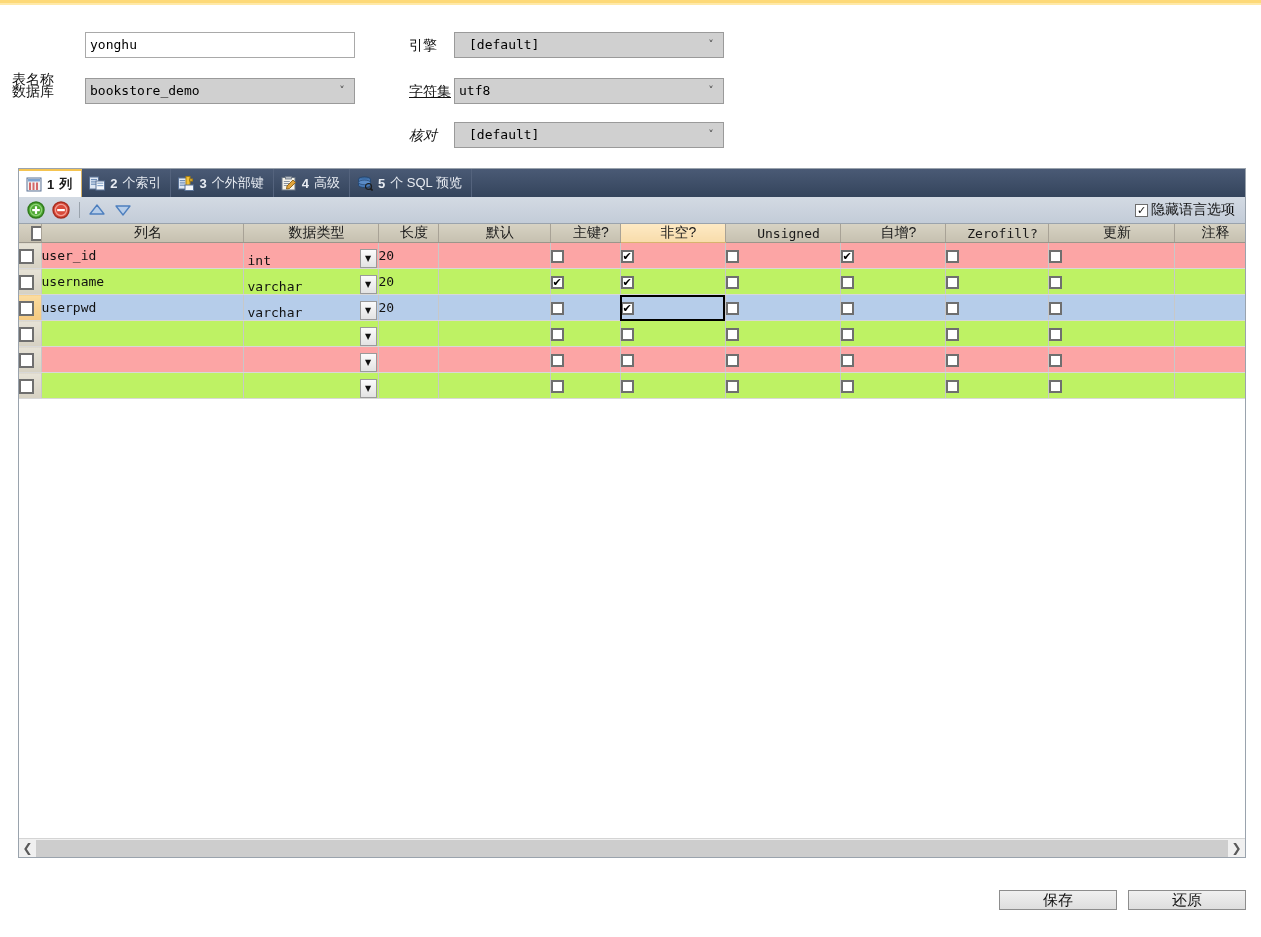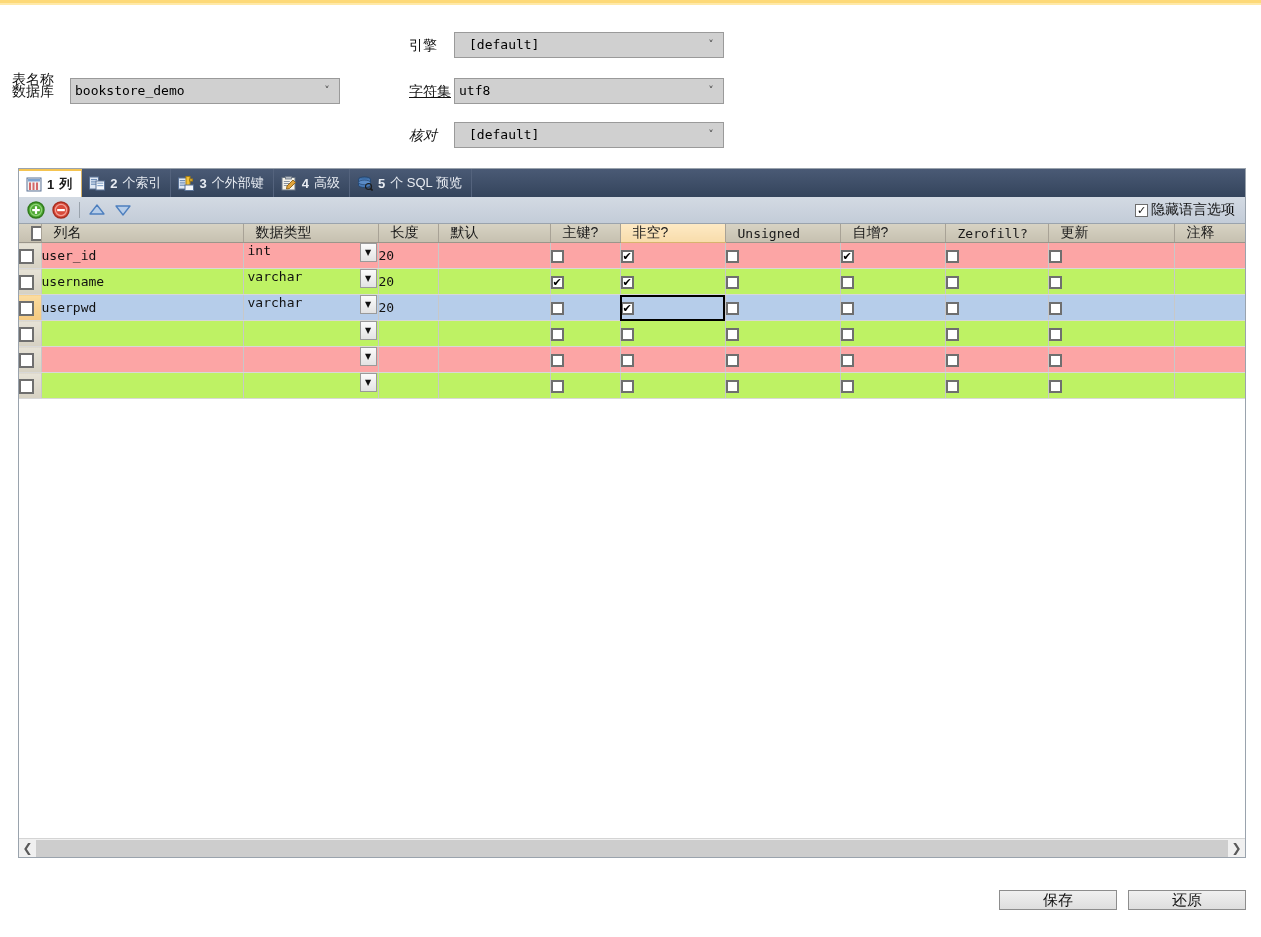--- a/index.html
+++ b/index.html
@@ -101,20 +101,21 @@
     vertical-align:middle;
   }
   table.grid th {
     background:#cfcabb;
     background:linear-gradient(to bottom,#d7d2c3 0%, #c6c0b0 100%);
     border-right:1px solid #a8a296;
     border-bottom:1px solid #9b968b;
     font-family:"Liberation Sans", sans-serif;
     font-size:14px; color:#1a1a1a; padding-left:12px;
     height:15px;
+    text-align:center;
   }
   table.grid th.mono { font-family:"DejaVu Sans Mono", monospace; font-size:13px; }
   table.grid th.sel {
     background:linear-gradient(to bottom,#fde9c4 0%, #f8dcab 100%);
     border-bottom:1px solid #d8b36e;
   }
   th.rowhdr, td.rowhdr {
     width:22px; min-width:22px;
     background:linear-gradient(to bottom,#d7d2c3 0%, #c6c0b0 100%);
     border-right:1px solid #a8a296;
@@ -135,21 +136,21 @@
 
   .chk {
     width:15px; height:15px; border:2px solid #6f6f6f; background:#fff;
     display:inline-flex; align-items:center; justify-content:center;
     font-size:12px; line-height:1; color:#000; vertical-align:middle;
     font-family:"DejaVu Sans", sans-serif; font-weight:bold;
   }
   .chk.sm { width:13px; height:13px; border-width:2px; font-size:11px; }
 
   
-  .typecell { position:relative; display:flex; align-items:flex-start; height:100%; }
+  .typecell { position:relative; display:flex; align-items:flex-end; height:100%; }
   .typecell .tv { flex:1 1 auto; padding-left:4px; font-family:"DejaVu Sans Mono", monospace; font-size:13px; }
   .ddbtn {
     width:17px; height:19px; flex:0 0 auto; margin-right:1px;
     border:1px solid #9a9a9a;
     background:linear-gradient(to bottom,#fbfbfb 0%, #e3e3e3 100%);
     display:flex; align-items:center; justify-content:center;
     font-size:8px; color:#111; font-family:"DejaVu Sans", sans-serif;
   }
 
   
@@ -179,23 +180,24 @@
 
 <div id="root">
 
   <div class="top-strip">
     <div class="top-strip-inner"></div>
   </div>
 
   <div class="form-area">
 
     <div class="lbl" style="left:12px; top:30px;margin-top:34px;">表名称</div>
+    <div class="txtbox" style="left:85px; top:27px; width:270px; height:26px;">yonghu</div>
 
     <div class="lbl" style="left:12px; top:76px;">数据库</div>
-    <div class="combo" style="left:70px; top:73px; width:270px; height:26px;">
+    <div class="combo" style="left:85px; top:73px; width:270px; height:26px;">
       <span class="cval">bookstore_demo</span>
       <span class="carrow">˅</span>
     </div>
 
     <div class="lbl" style="left:409px; top:30px;">引擎</div>
     <div class="combo pad-val" style="left:454px; top:27px; width:270px; height:26px;">
       <span class="cval">[default]</span>
       <span class="carrow">˅</span>
     </div>
 

